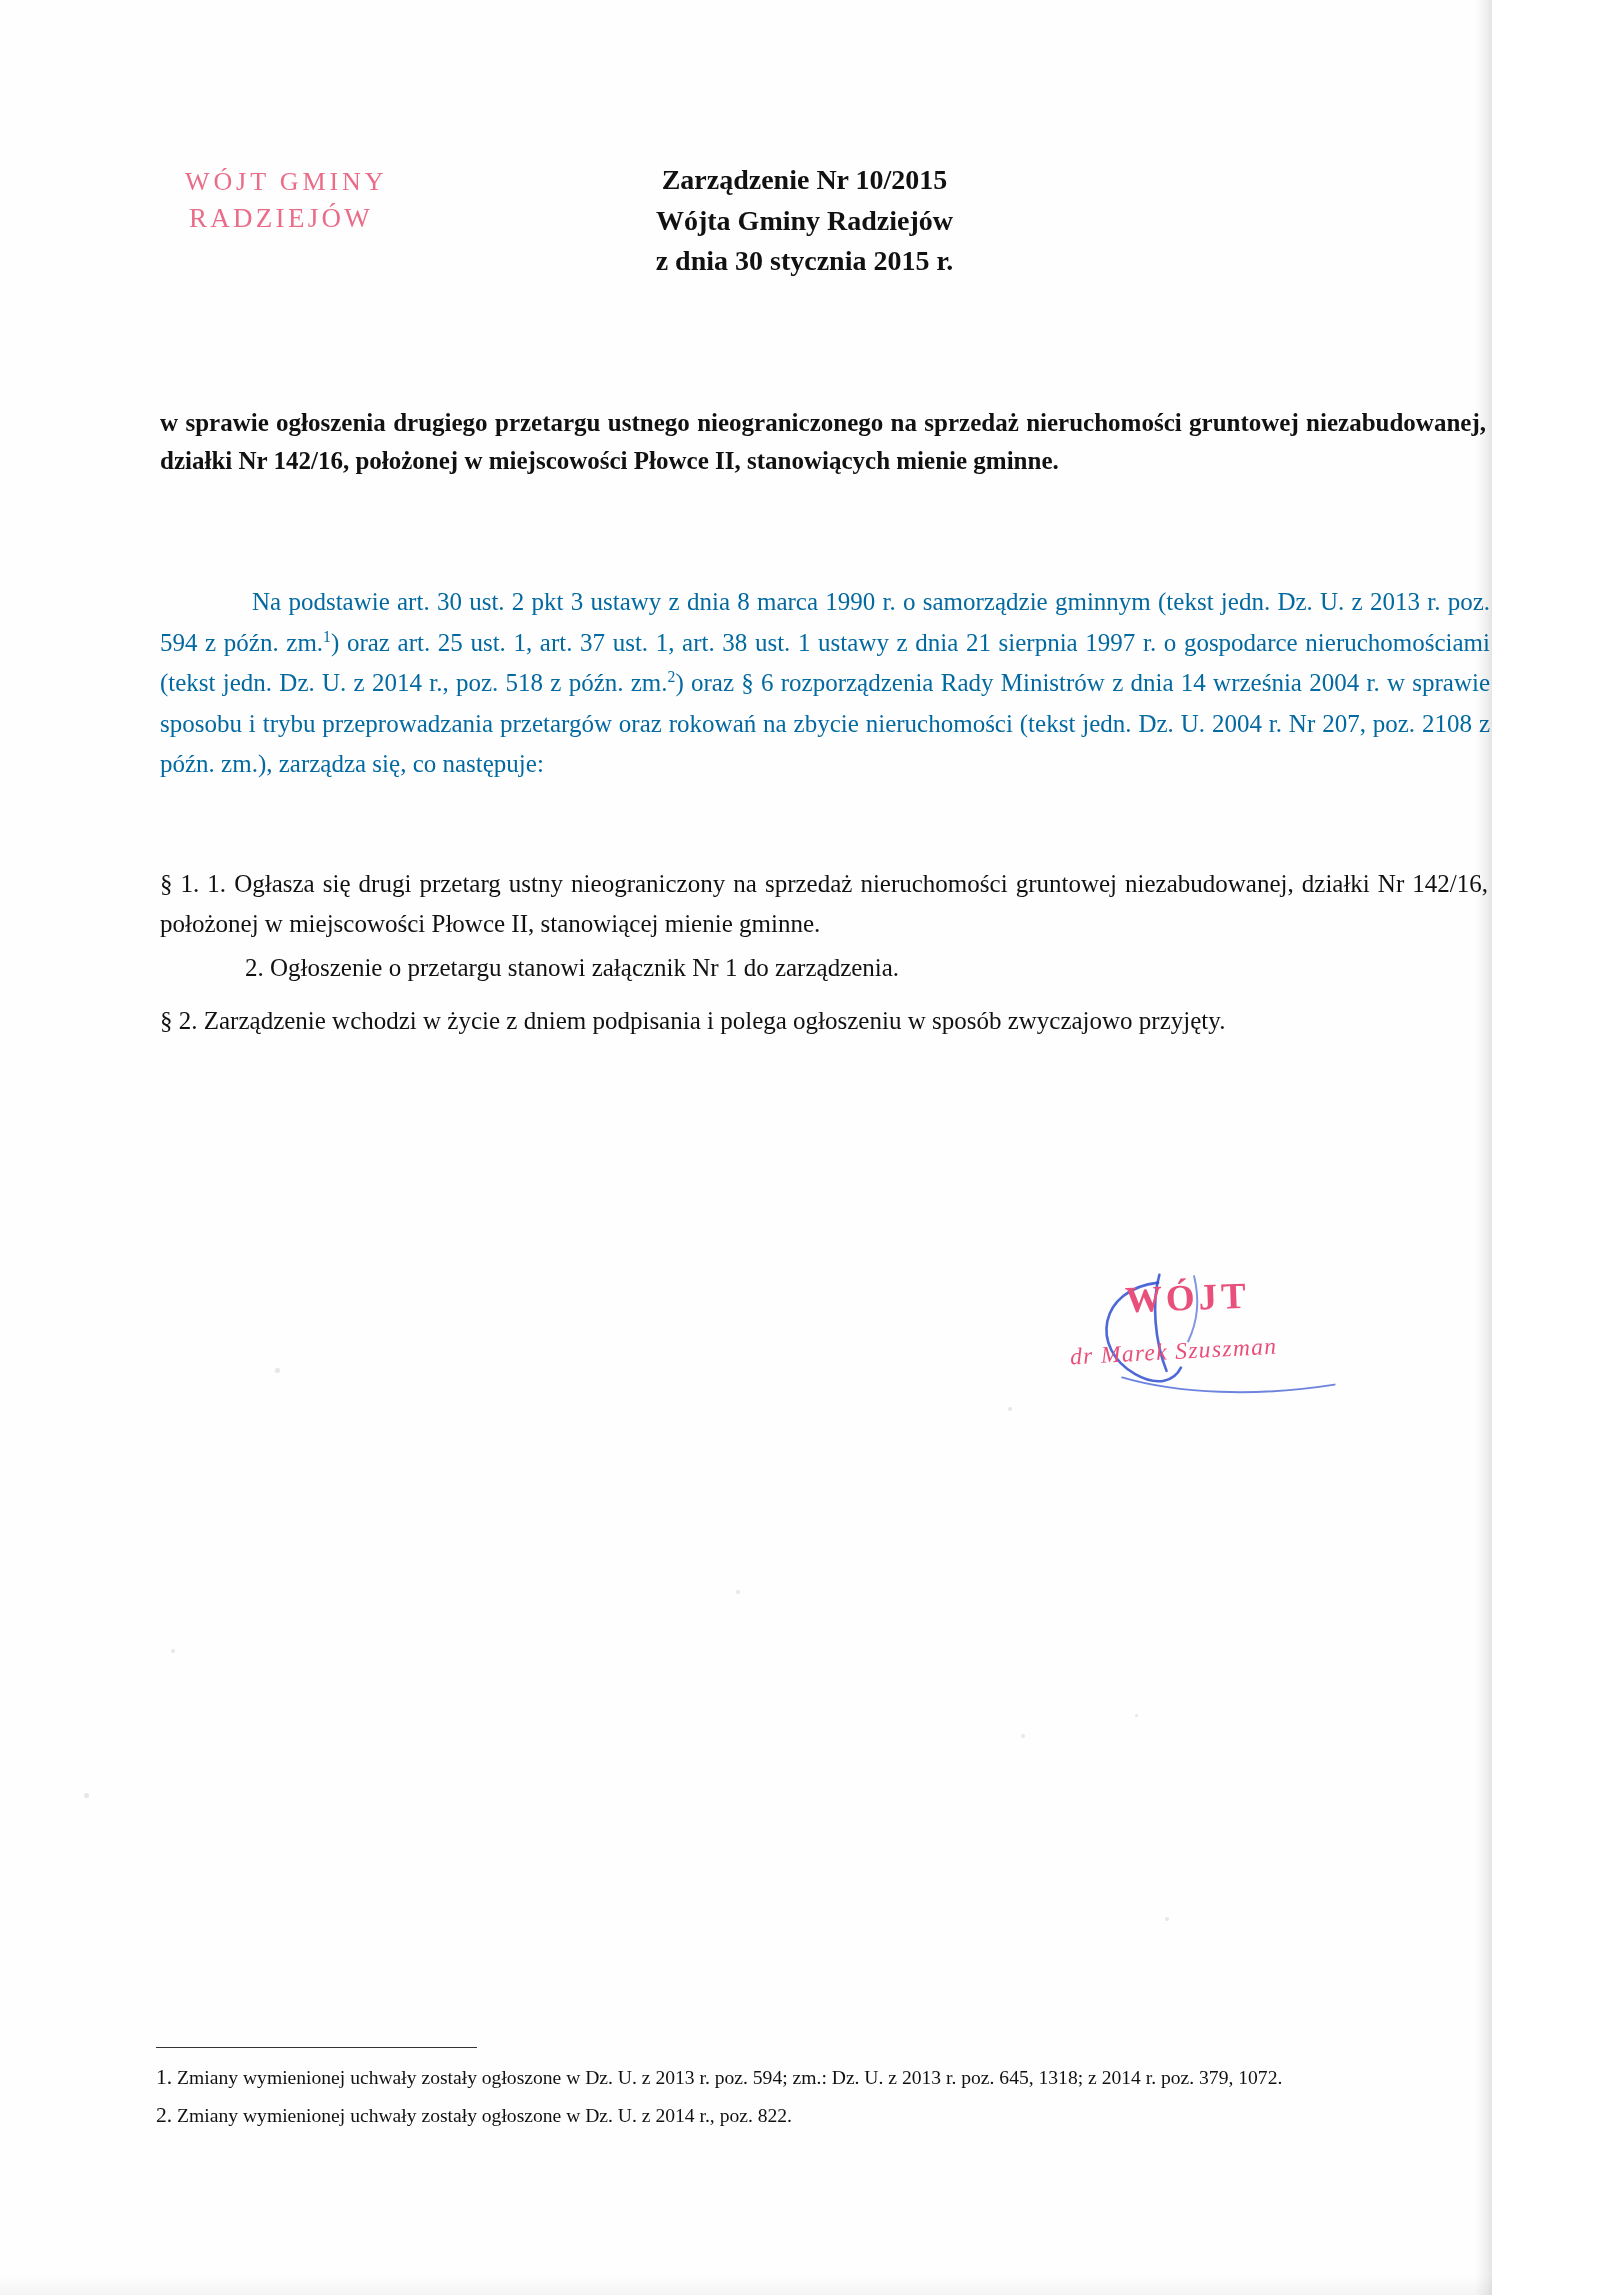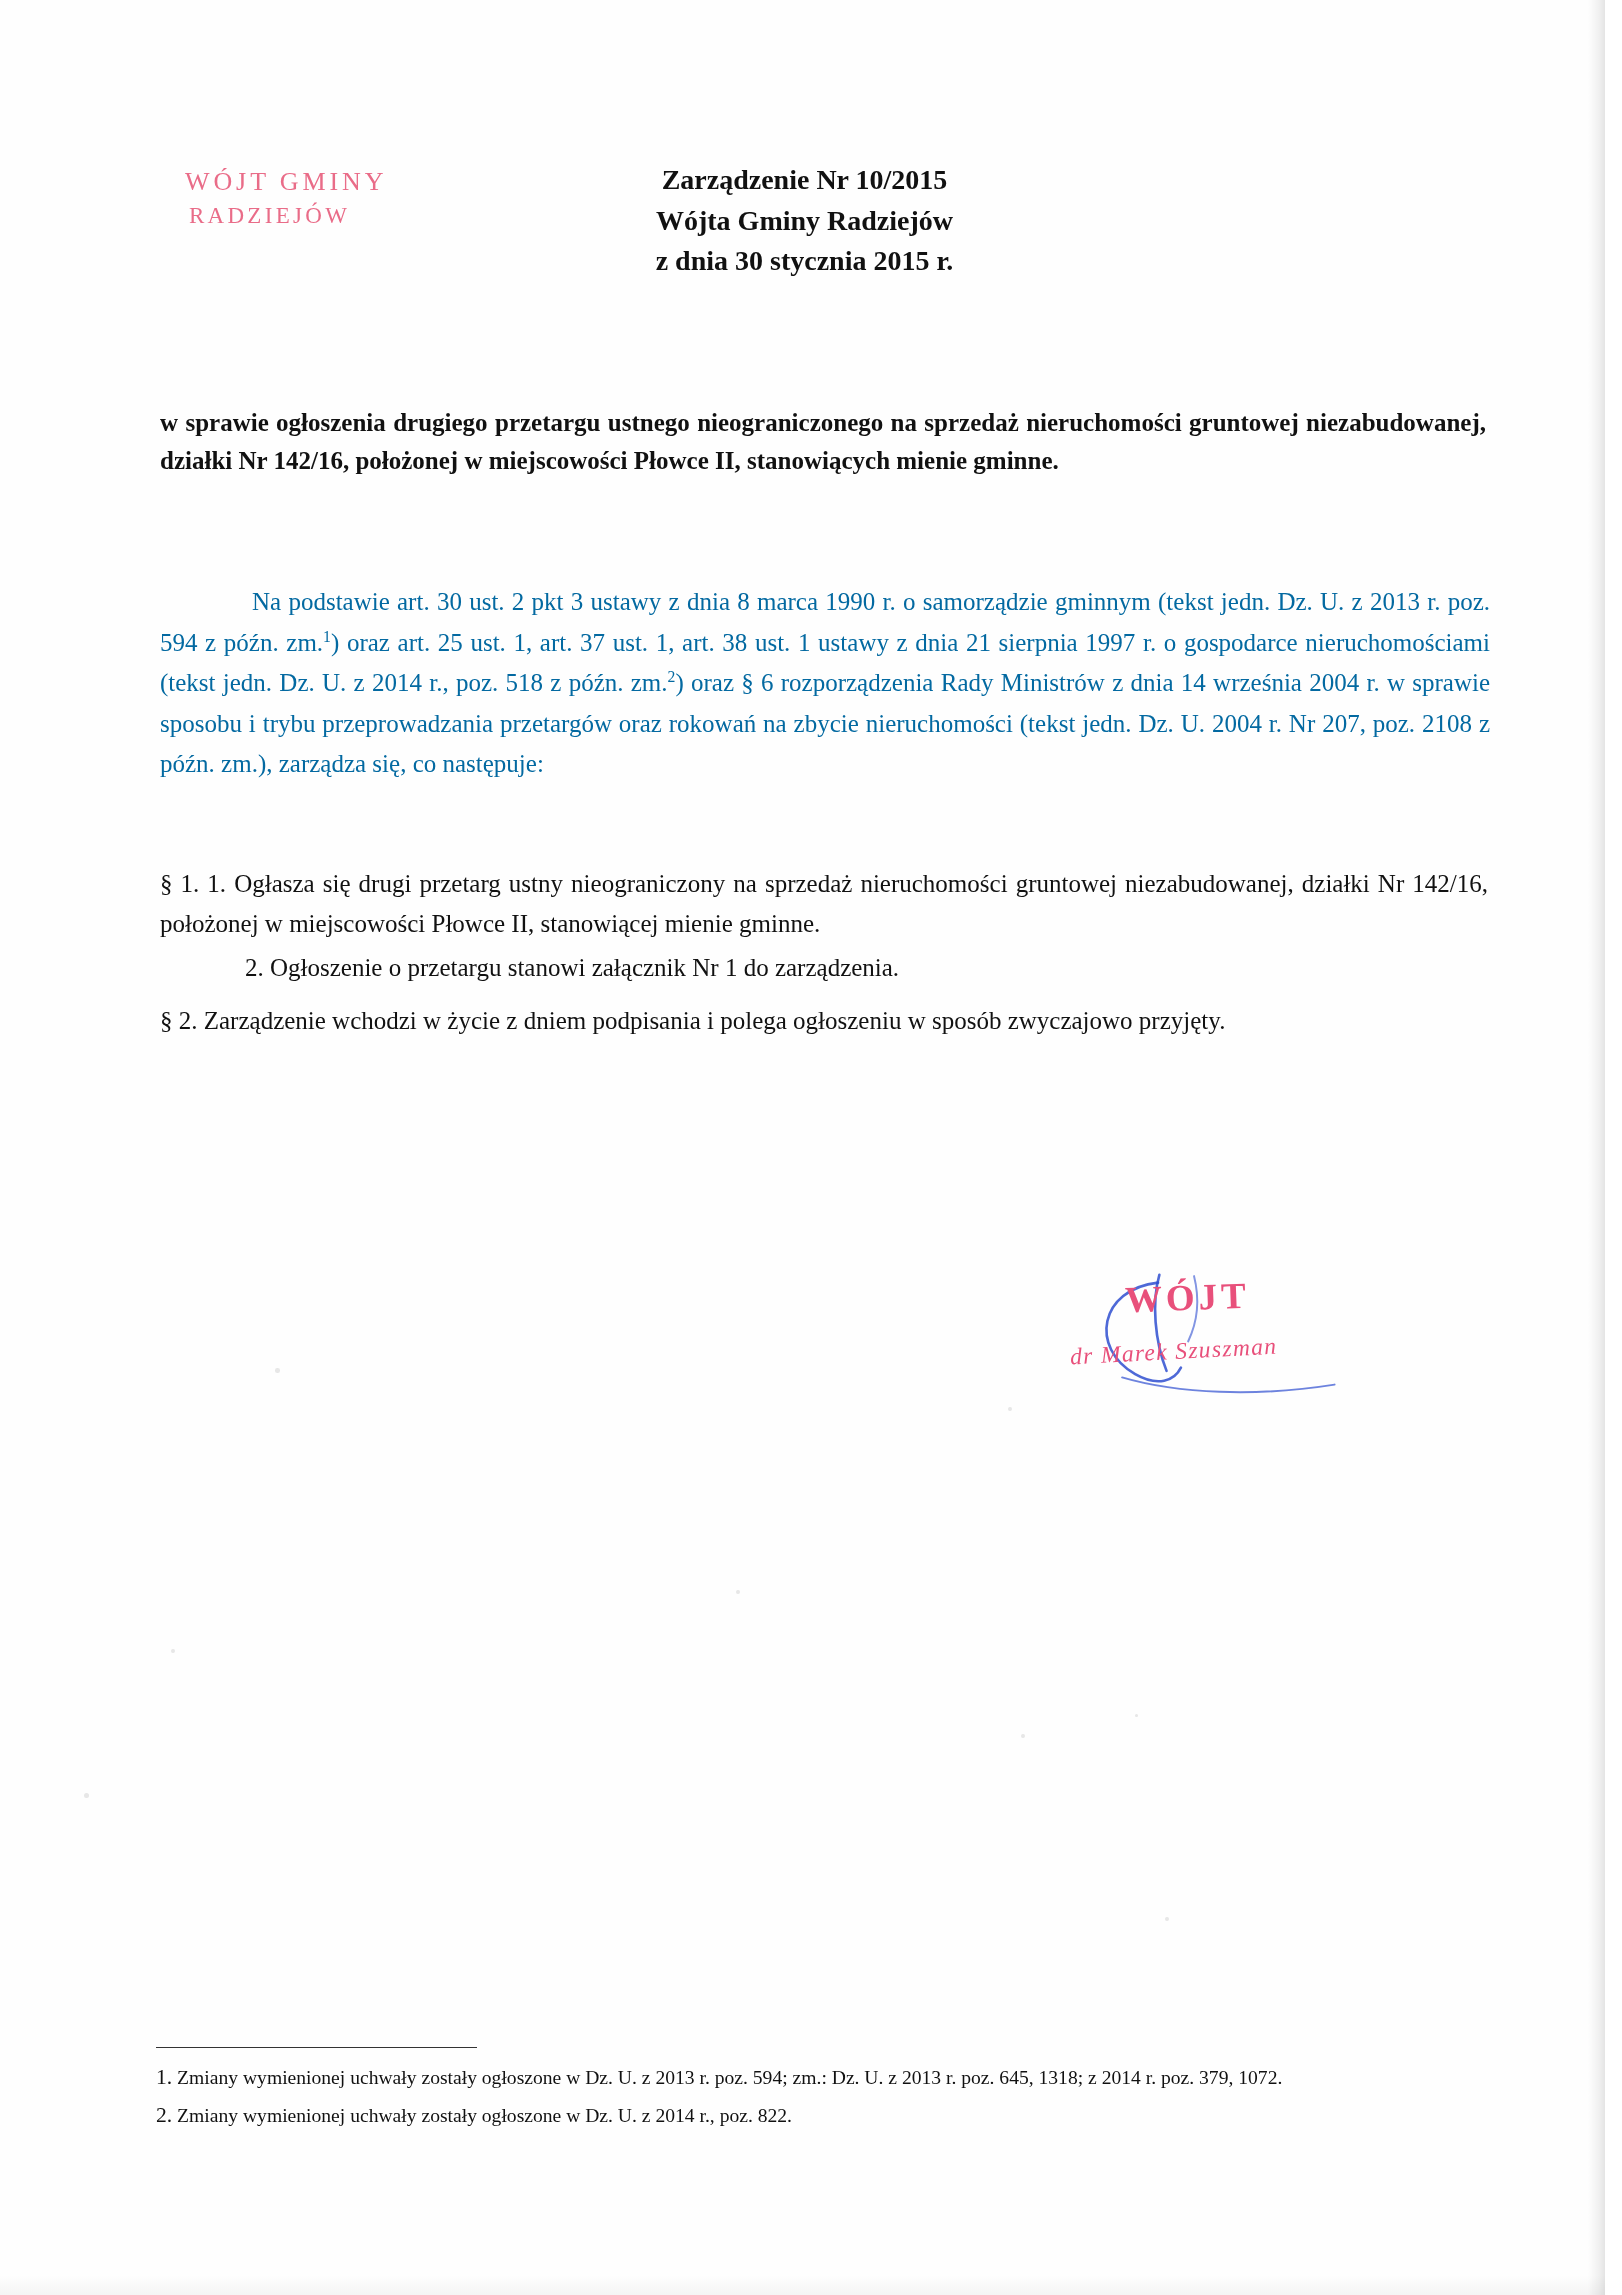--- a/index.html
+++ b/index.html
@@ -5,21 +5,21 @@
   html, body {
     margin: 0;
     padding: 0;
     background: #ffffff;
   }
   body {
     font-family: "Liberation Serif", serif;
   }
   .page {
     position: relative;
-    width: 1605px;
+    width: 1492px;
     height: 2295px;
     background: #fefefe;
     overflow: hidden;
   }
   
   .scan-edge-right {
     position: absolute;
     top: 0;
     right: 0;
     width: 17px;
@@ -47,21 +47,21 @@
     letter-spacing: 2px;
     line-height: 1.28;
     opacity: 0.92;
   }
   .stamp .l1 {
     font-size: 26px;
     letter-spacing: 3.9px;
     white-space: nowrap;
   }
   .stamp .l2 {
-    font-size: 23px;
+    font-size: 27px;
     letter-spacing: 3.3px;
     margin-top: 2.6px;
     margin-left: 3.9px;
     white-space: nowrap;
   }
 
   
   .title-block {
     position: absolute;
     left: 510px;

